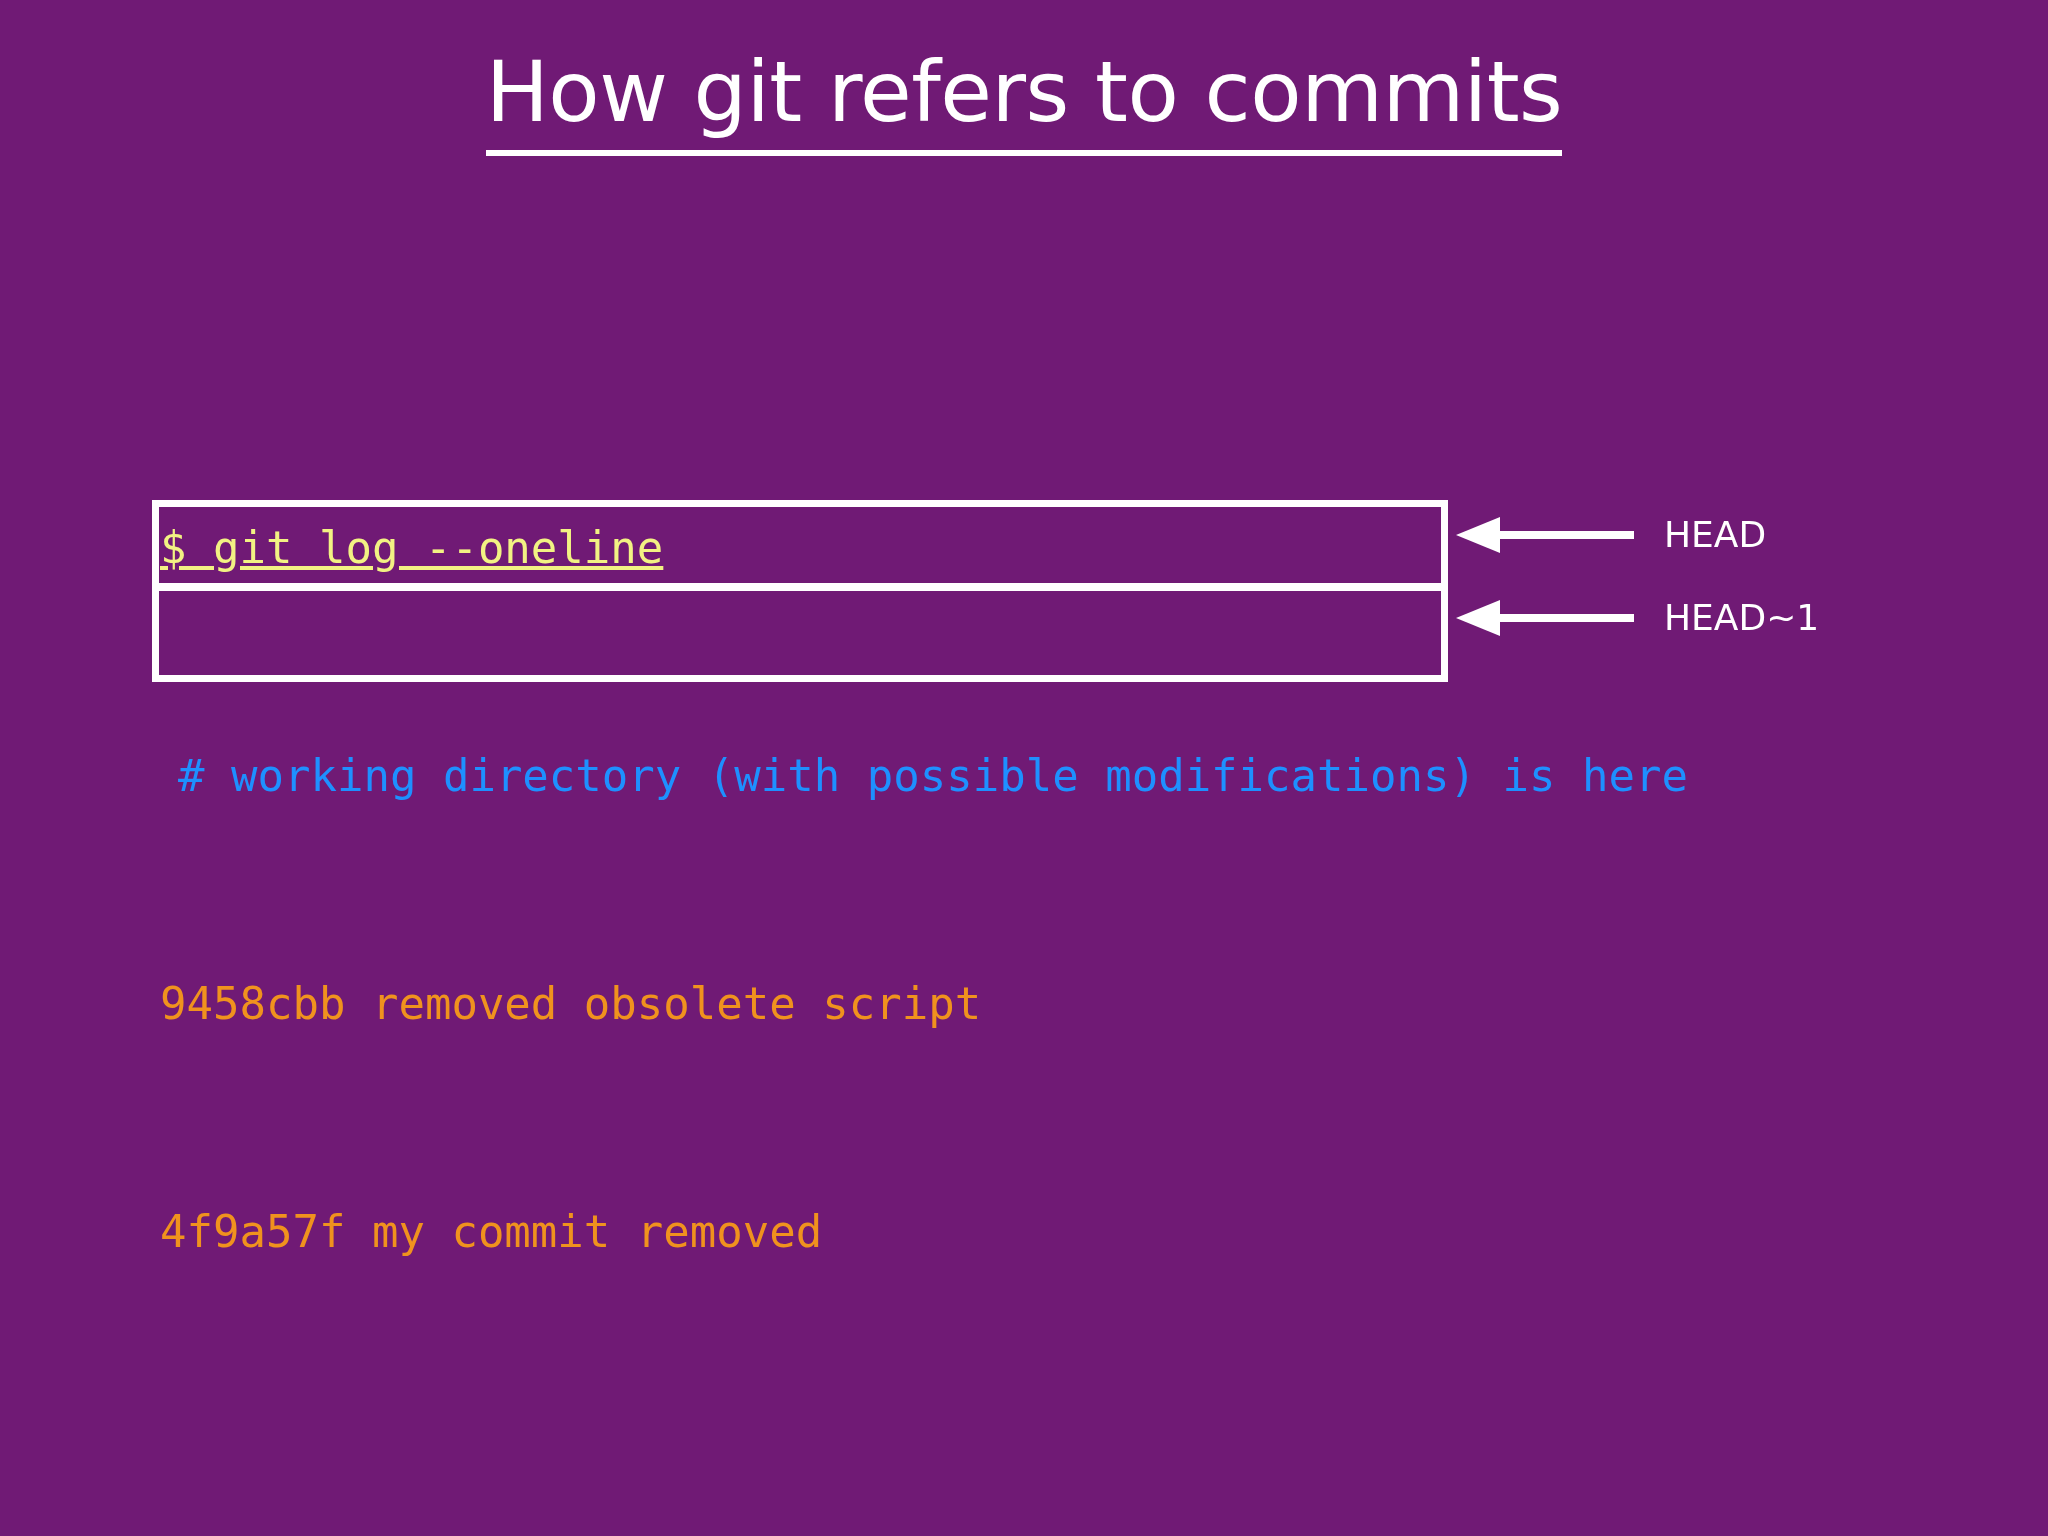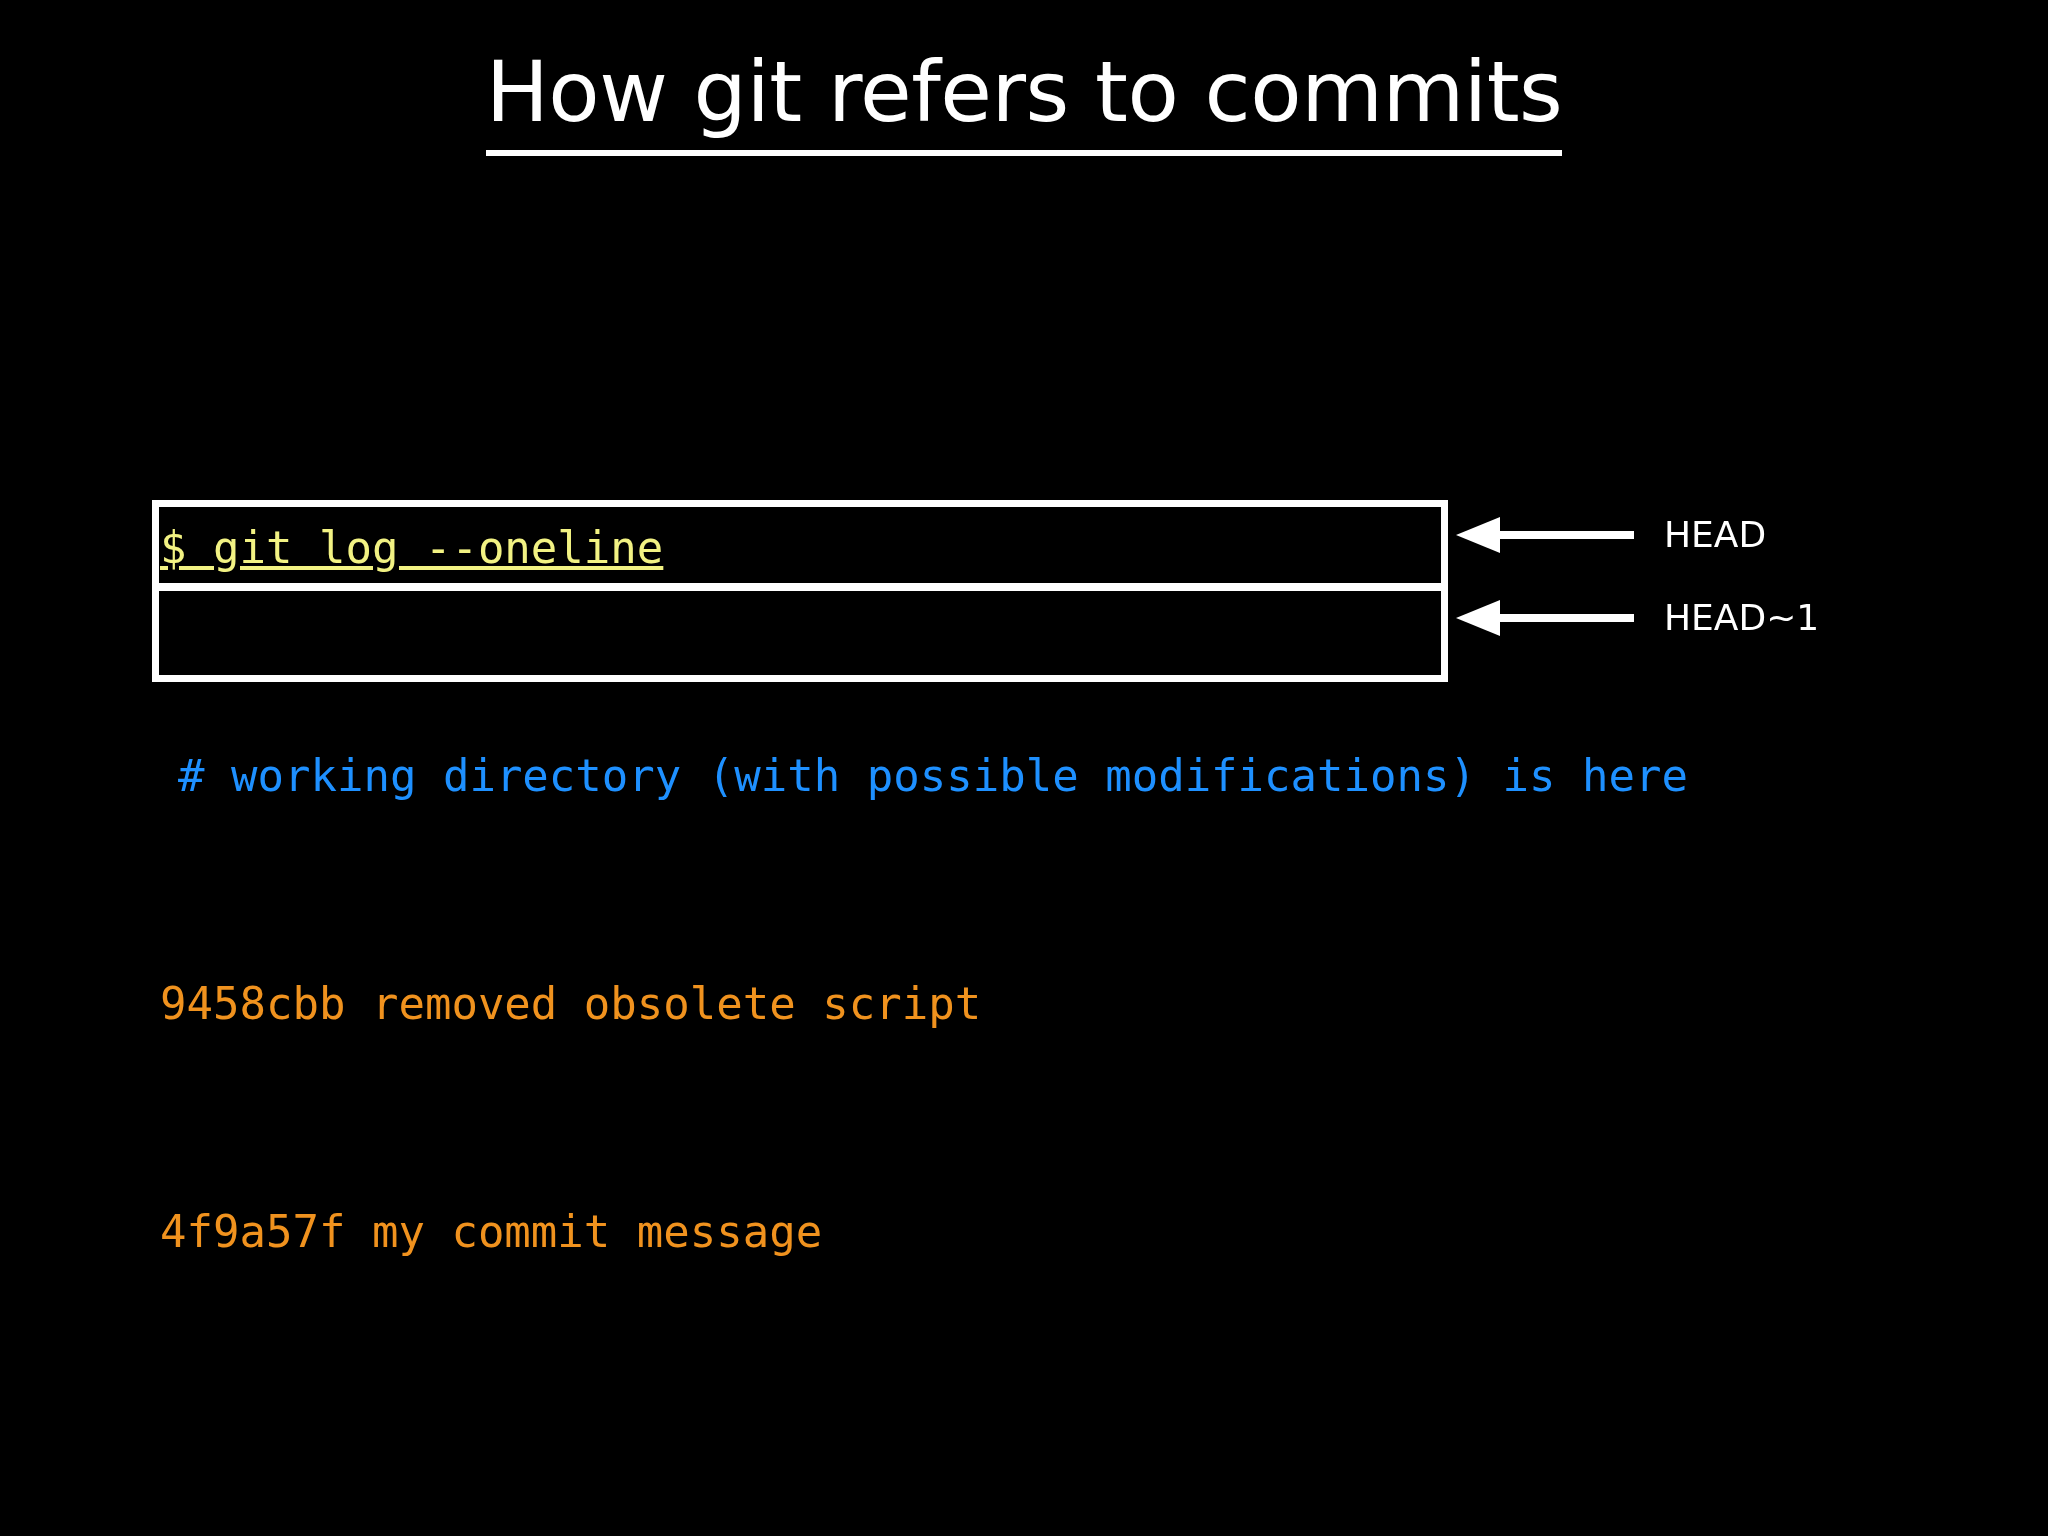--- a/index.html
+++ b/index.html
@@ -11,21 +11,21 @@
     width: 2048px;
     height: 1536px;
     overflow: hidden;
     font-family: "DejaVu Sans", sans-serif;
     position: relative;
   }
 
   .slide {
     position: absolute;
     inset: 0;
-    background: #000000;
+    background: #701a75;
   }
 
   
   .title-wrap {
     position: absolute;
     top: 48px;
     left: 0;
     width: 2048px;
     text-align: center;
   }
@@ -132,21 +132,21 @@
 <div class="slide">
 
   <div class="title-wrap">
     <div class="title">How git refers to commits</div>
   </div>
 
   <div class="terminal">
     <span class="line cmd">$ git log --oneline</span>
     <span class="line comment"># working directory (with possible modifications) is here</span>
     <span class="line commit">9458cbb removed obsolete script</span>
-    <span class="line commit">4f9a57f my commit message</span>
+    <span class="line commit">4f9a57f my commit removed</span>
     
     
     
     
     
   </div>
 
   <div class="highlight-box"></div>
   <div class="highlight-divider"></div>
 

